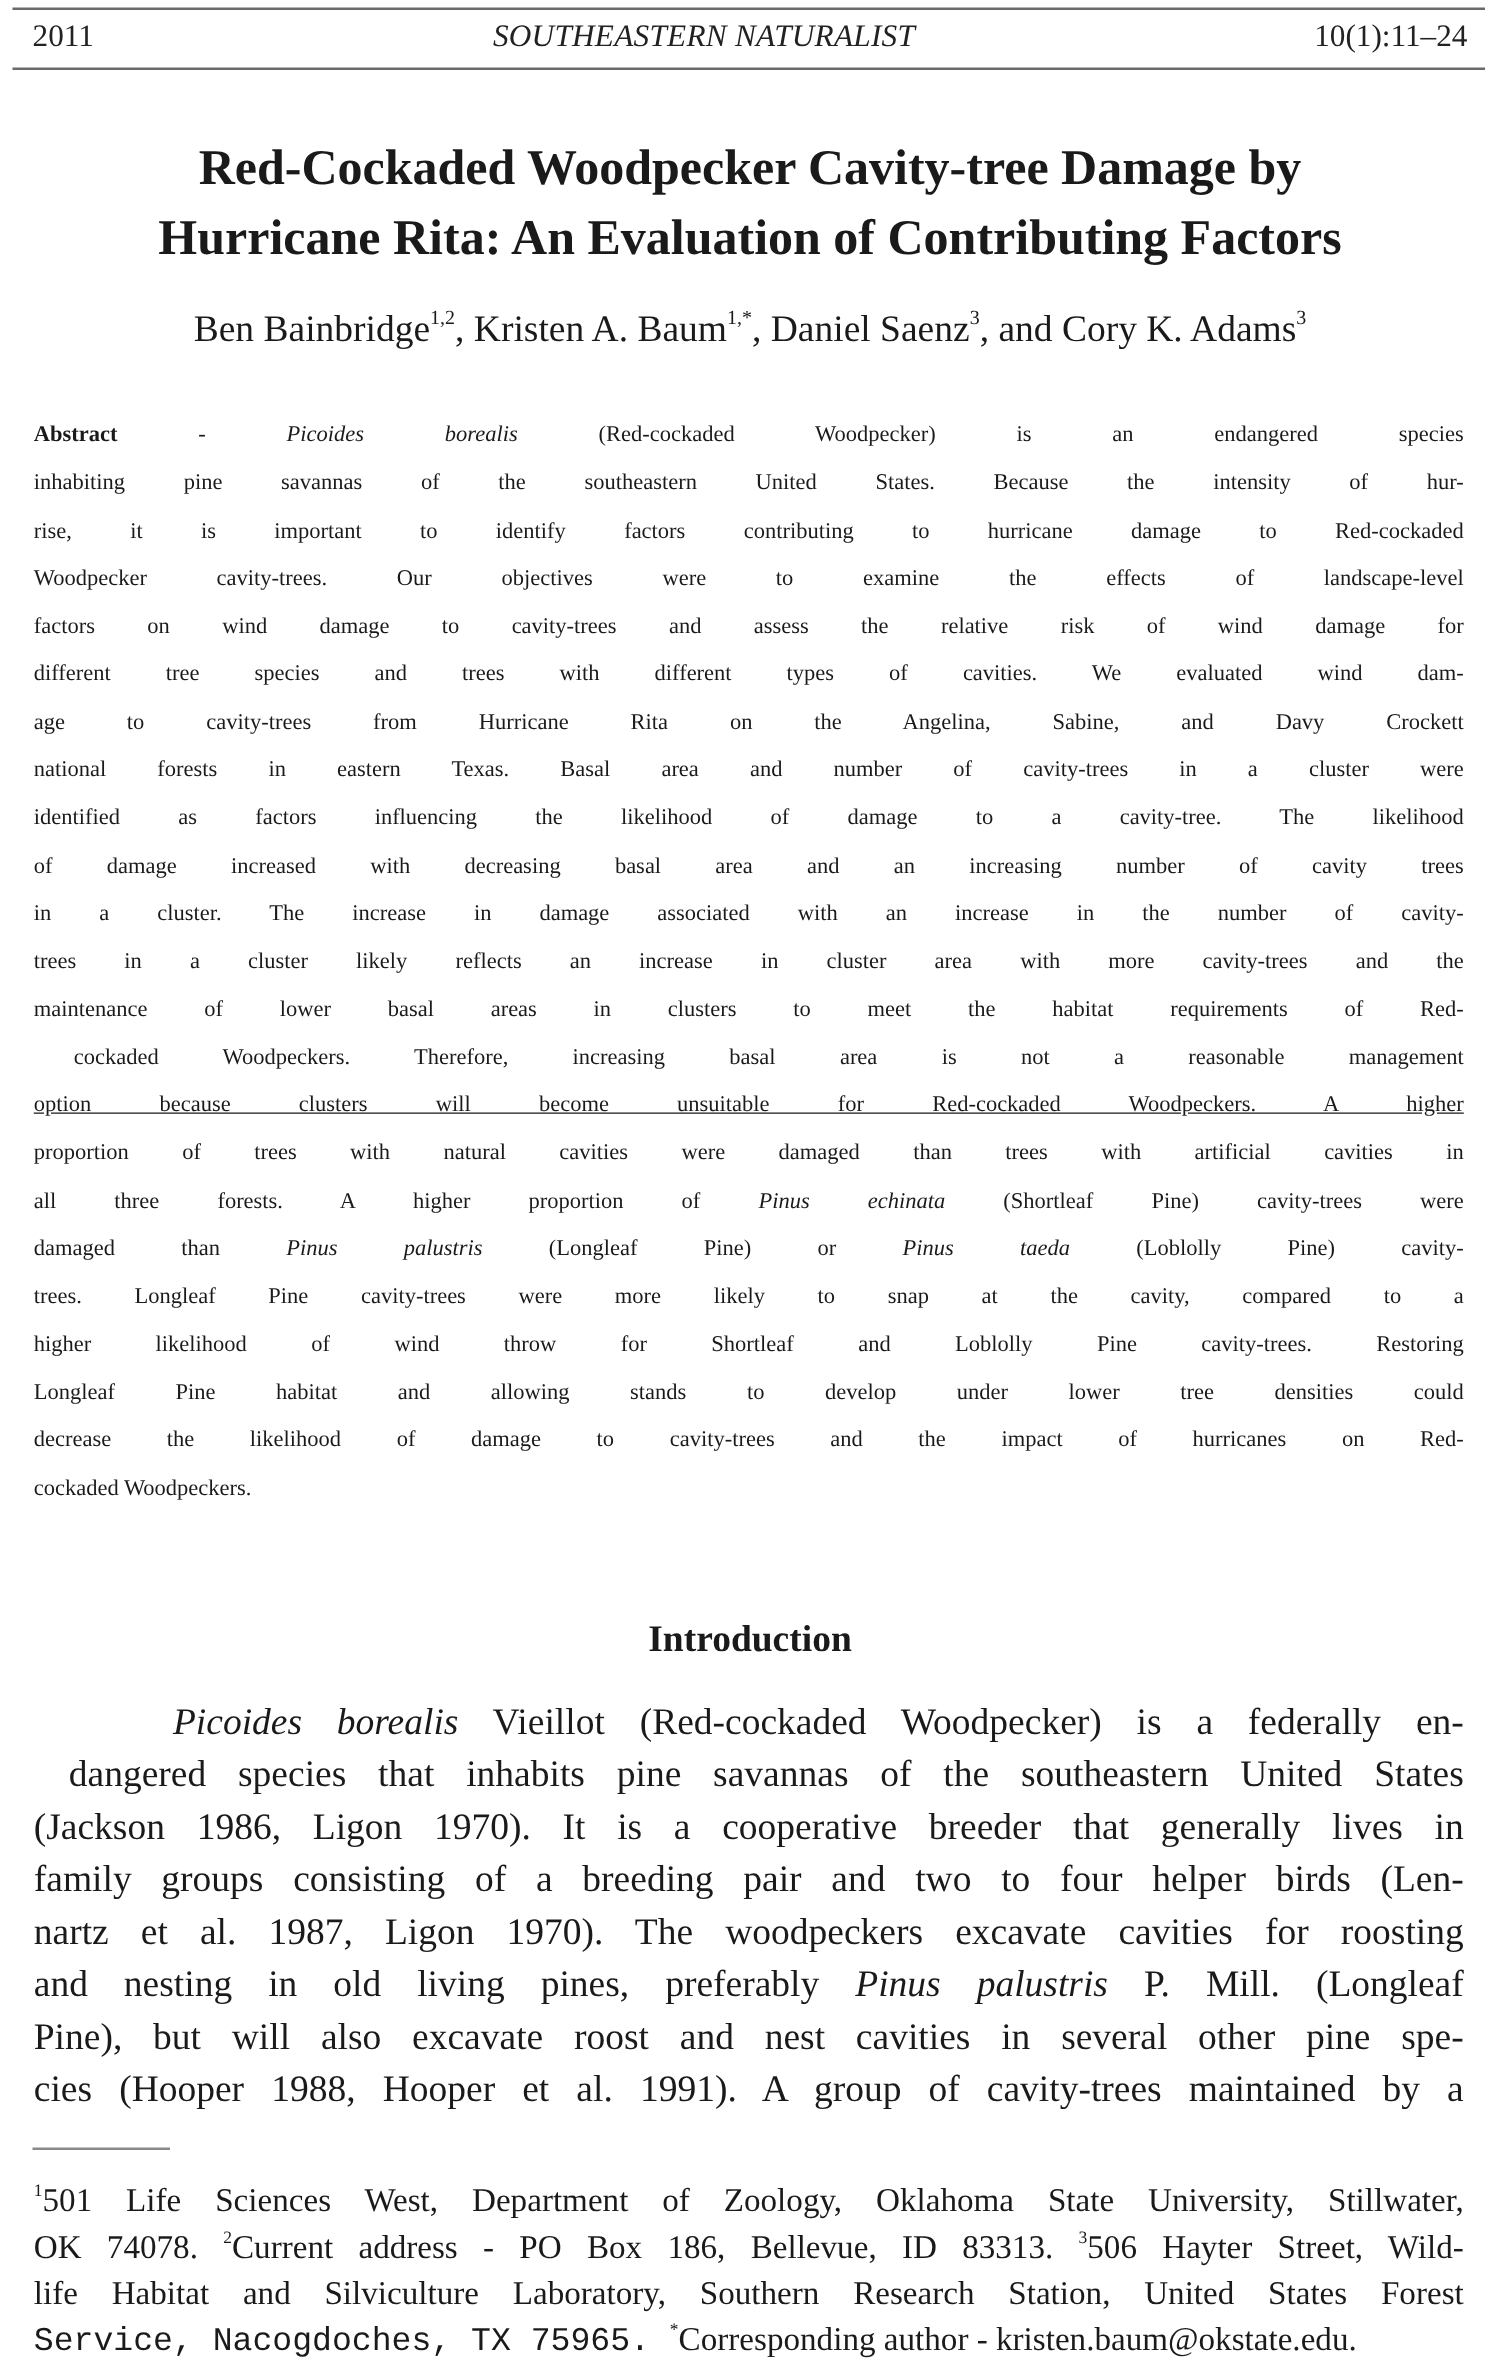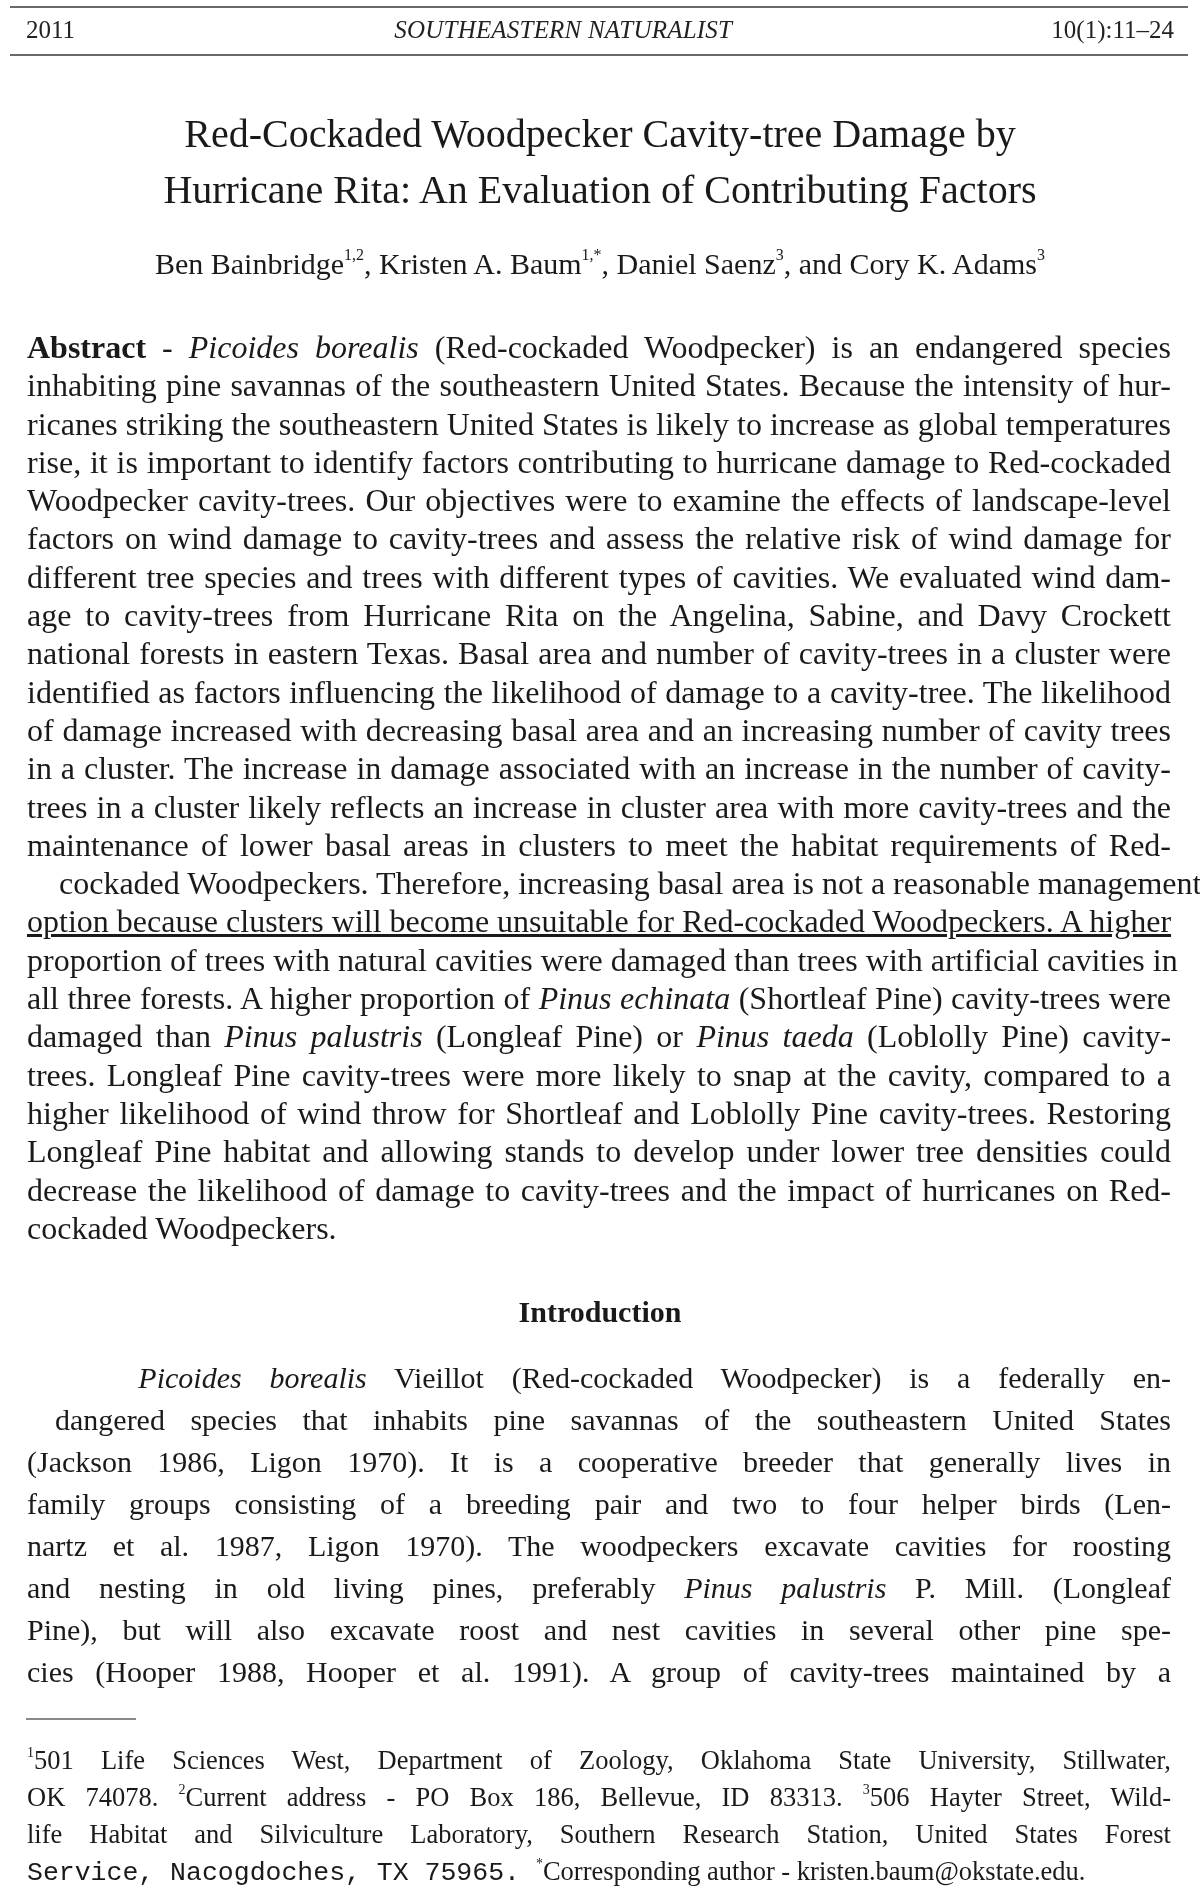--- a/index.html
+++ b/index.html
@@ -16,32 +16,32 @@
     .rule.top { top: 4px; }
     .rule.bottom { top: 52px; }
     .running-head {
       position: absolute; top: 10px; left: 26px; right: 26px; height: 36px;
       display: flex; justify-content: space-between; align-items: center;
       font-size: 25px; color: #222;
     }
     .running-head .journal { font-style: italic; letter-spacing: 0.2px; }
     .title {
       position: absolute; top: 104px; left: 40px; right: 40px;
-      text-align: center; font-weight: normal; font-size: 40px; line-height: 56px;
+      text-align: center; font-weight: bold; font-size: 40px; line-height: 56px;
       color: #1a1a1a;
     }
     .title span { display: block; }
     .authors {
       position: absolute; top: 242px; left: 40px; right: 40px;
       text-align: center; font-size: 30px; line-height: 40px;
     }
     .authors sup { font-size: 16px; vertical-align: 14px; line-height: 0; }
     .abstract {
       position: absolute; top: 326px; left: 27px; width: 1144px;
-      font-size: 32px; line-height: 38.3px; text-align: justify;
+      font-size: 18px; line-height: 38.3px; text-align: justify;
     }
     .abstract .line { display: block; text-align: justify; text-align-last: justify; white-space: nowrap; height: 38.3px; }
     .abstract .line.last { text-align-last: left; }
     .abstract b { font-weight: bold; }
     .section-heading {
       position: absolute; top: 1290px; left: 0; right: 0; text-align: center;
       font-weight: bold; font-size: 30px; line-height: 40px;
     }
     .intro {
       position: absolute; top: 1355px; left: 27px; width: 1144px;
@@ -73,21 +73,20 @@
   <h1 class="title" style="margin:0;">
     <span>Red-Cockaded Woodpecker Cavity-tree Damage by</span>
     <span>Hurricane Rita: An Evaluation of Contributing Factors</span>
   </h1>
 
   <div class="authors" id="authors"><span>Ben Bainbridge</span><sup>1,2</sup>, <span>Kristen A. Baum</span><sup>1,*</sup>, <span>Daniel Saenz</span><sup>3</sup>, and <span>Cory K. Adams</span><sup>3</sup></div>
 
   <div class="abstract" id="abstract">
       <span class="line"><b>Abstract</b><span style="white-space: pre;"> - </span><i>Picoides borealis</i><span style="white-space: pre;"> (Red-cockaded Woodpecker) is an endangered species</span></span>
       <span class="line"><span style="white-space: pre;">inhabiting pine savannas of the southeastern United States. Because the intensity of hur-</span></span>
-      <span class="line"><span style="white-space: pre;">ricanes striking the southeastern United States is likely to increase as global temperatures</span></span>
       <span class="line"><span style="white-space: pre;">rise, it is important to identify factors contributing to hurricane damage to Red-cockaded</span></span>
       <span class="line"><span style="white-space: pre;">Woodpecker cavity-trees. Our objectives were to examine the effects of landscape-level</span></span>
       <span class="line"><span style="white-space: pre;">factors on wind damage to cavity-trees and assess the relative risk of wind damage for</span></span>
       <span class="line"><span style="white-space: pre;">different tree species and trees with different types of cavities. We evaluated wind dam-</span></span>
       <span class="line"><span style="white-space: pre;">age to cavity-trees from Hurricane Rita on the Angelina, Sabine, and Davy Crockett</span></span>
       <span class="line"><span style="white-space: pre;">national forests in eastern Texas. Basal area and number of cavity-trees in a cluster were</span></span>
       <span class="line"><span style="white-space: pre;">identified as factors influencing the likelihood of damage to a cavity-tree. The likelihood</span></span>
       <span class="line"><span style="white-space: pre;">of damage increased with decreasing basal area and an increasing number of cavity trees</span></span>
       <span class="line"><span style="white-space: pre;">in a cluster. The increase in damage associated with an increase in the number of cavity-</span></span>
       <span class="line"><span style="white-space: pre;">trees in a cluster likely reflects an increase in cluster area with more cavity-trees and the</span></span>

